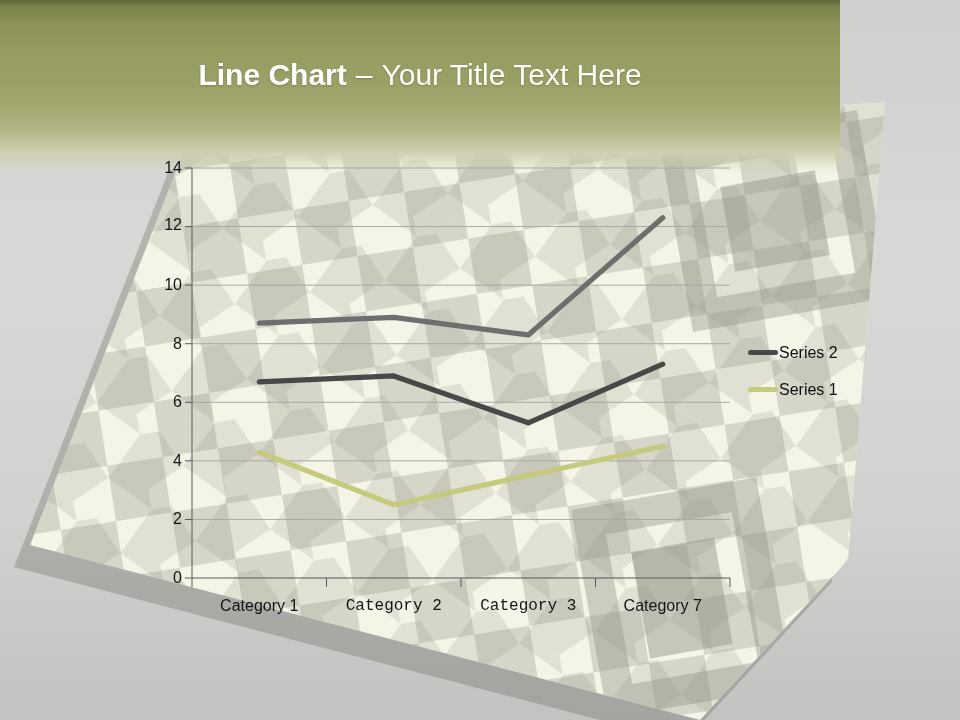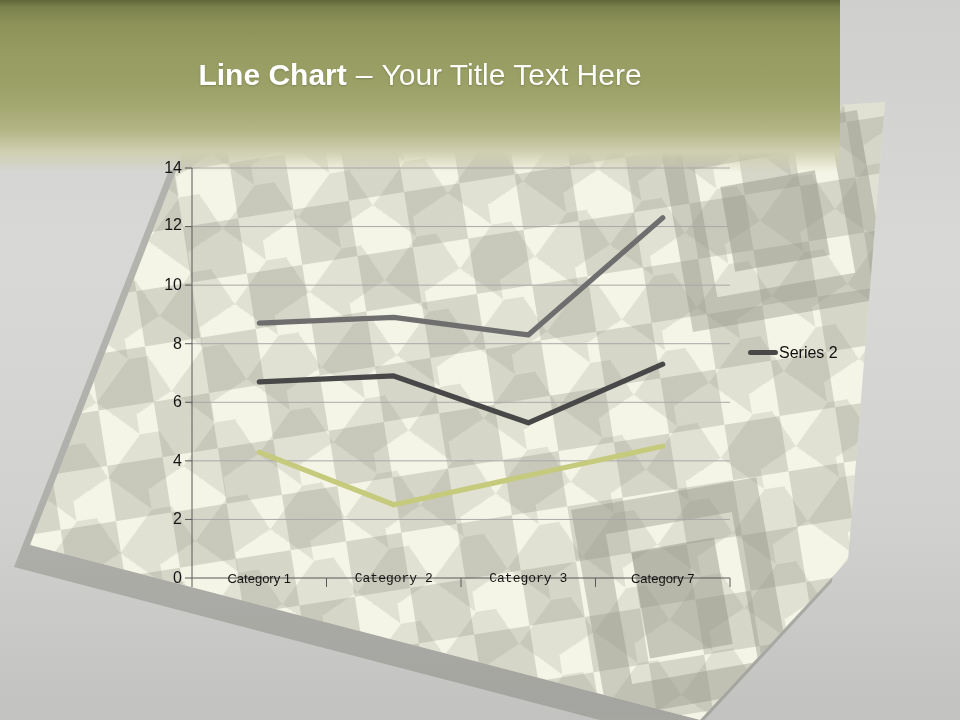--- a/index.html
+++ b/index.html
@@ -41,22 +41,22 @@
      font-size:30px;line-height:38px;text-shadow:0 1px 2px rgba(40,45,20,.25);}
   .t-bold{font-weight:700;}
   .t-sep{font-weight:400;margin:0 9px;color:#fdfdfa;}
   .t-light{font-weight:400;color:#fcfcf8;}
 
   
   .chart-layer{position:absolute;inset:0;z-index:4;}
   #chart-svg{position:absolute;left:0;top:0;width:960px;height:720px;}
   .ylab{position:absolute;left:110px;width:72px;text-align:right;
      font-size:16px;line-height:18px;color:#141414;}
-  .xlab{position:absolute;top:571px;width:136px;text-align:center;
-     font-size:13px;color:#141414;}
+  .xlab{position:absolute;top:597px;width:136px;text-align:center;
+     font-size:16px;color:#141414;}
   #legend{position:absolute;left:748px;top:334px;}
   .lrow{display:flex;align-items:center;height:37px;}
   .lswatch{flex:none;width:30px;height:5px;border-radius:2.5px;margin-right:1px;}
   .llabel{font-size:16px;color:#0f0f0f;}
 </style>
 </head>
 <body>
 
 <div class="slide">
 
@@ -125,16 +125,20 @@
         <div class="xlab" style="left: 191.25px;">Category 1</div>
         <div class="xlab" style="left: 325.75px; font-family: Liberation Mono, monospace;">Category 2</div>
         <div class="xlab" style="left: 460.25px; font-family: Liberation Mono, monospace;">Category 3</div>
         <div class="xlab" style="left: 594.75px;">Category 7</div>
       </div>
     <div id="legend">
         <div class="lrow">
           <span class="lswatch" style="background: rgb(72, 72, 72);"></span>
           <span class="llabel">Series 2</span>
         </div>
+        <div class="lrow">
+          <span class="lswatch" style="background: rgb(198, 202, 124);"></span>
+          <span class="llabel">Series 1</span>
+        </div>
       </div>
   </div>
 
 </div>
 
 </body></html>

